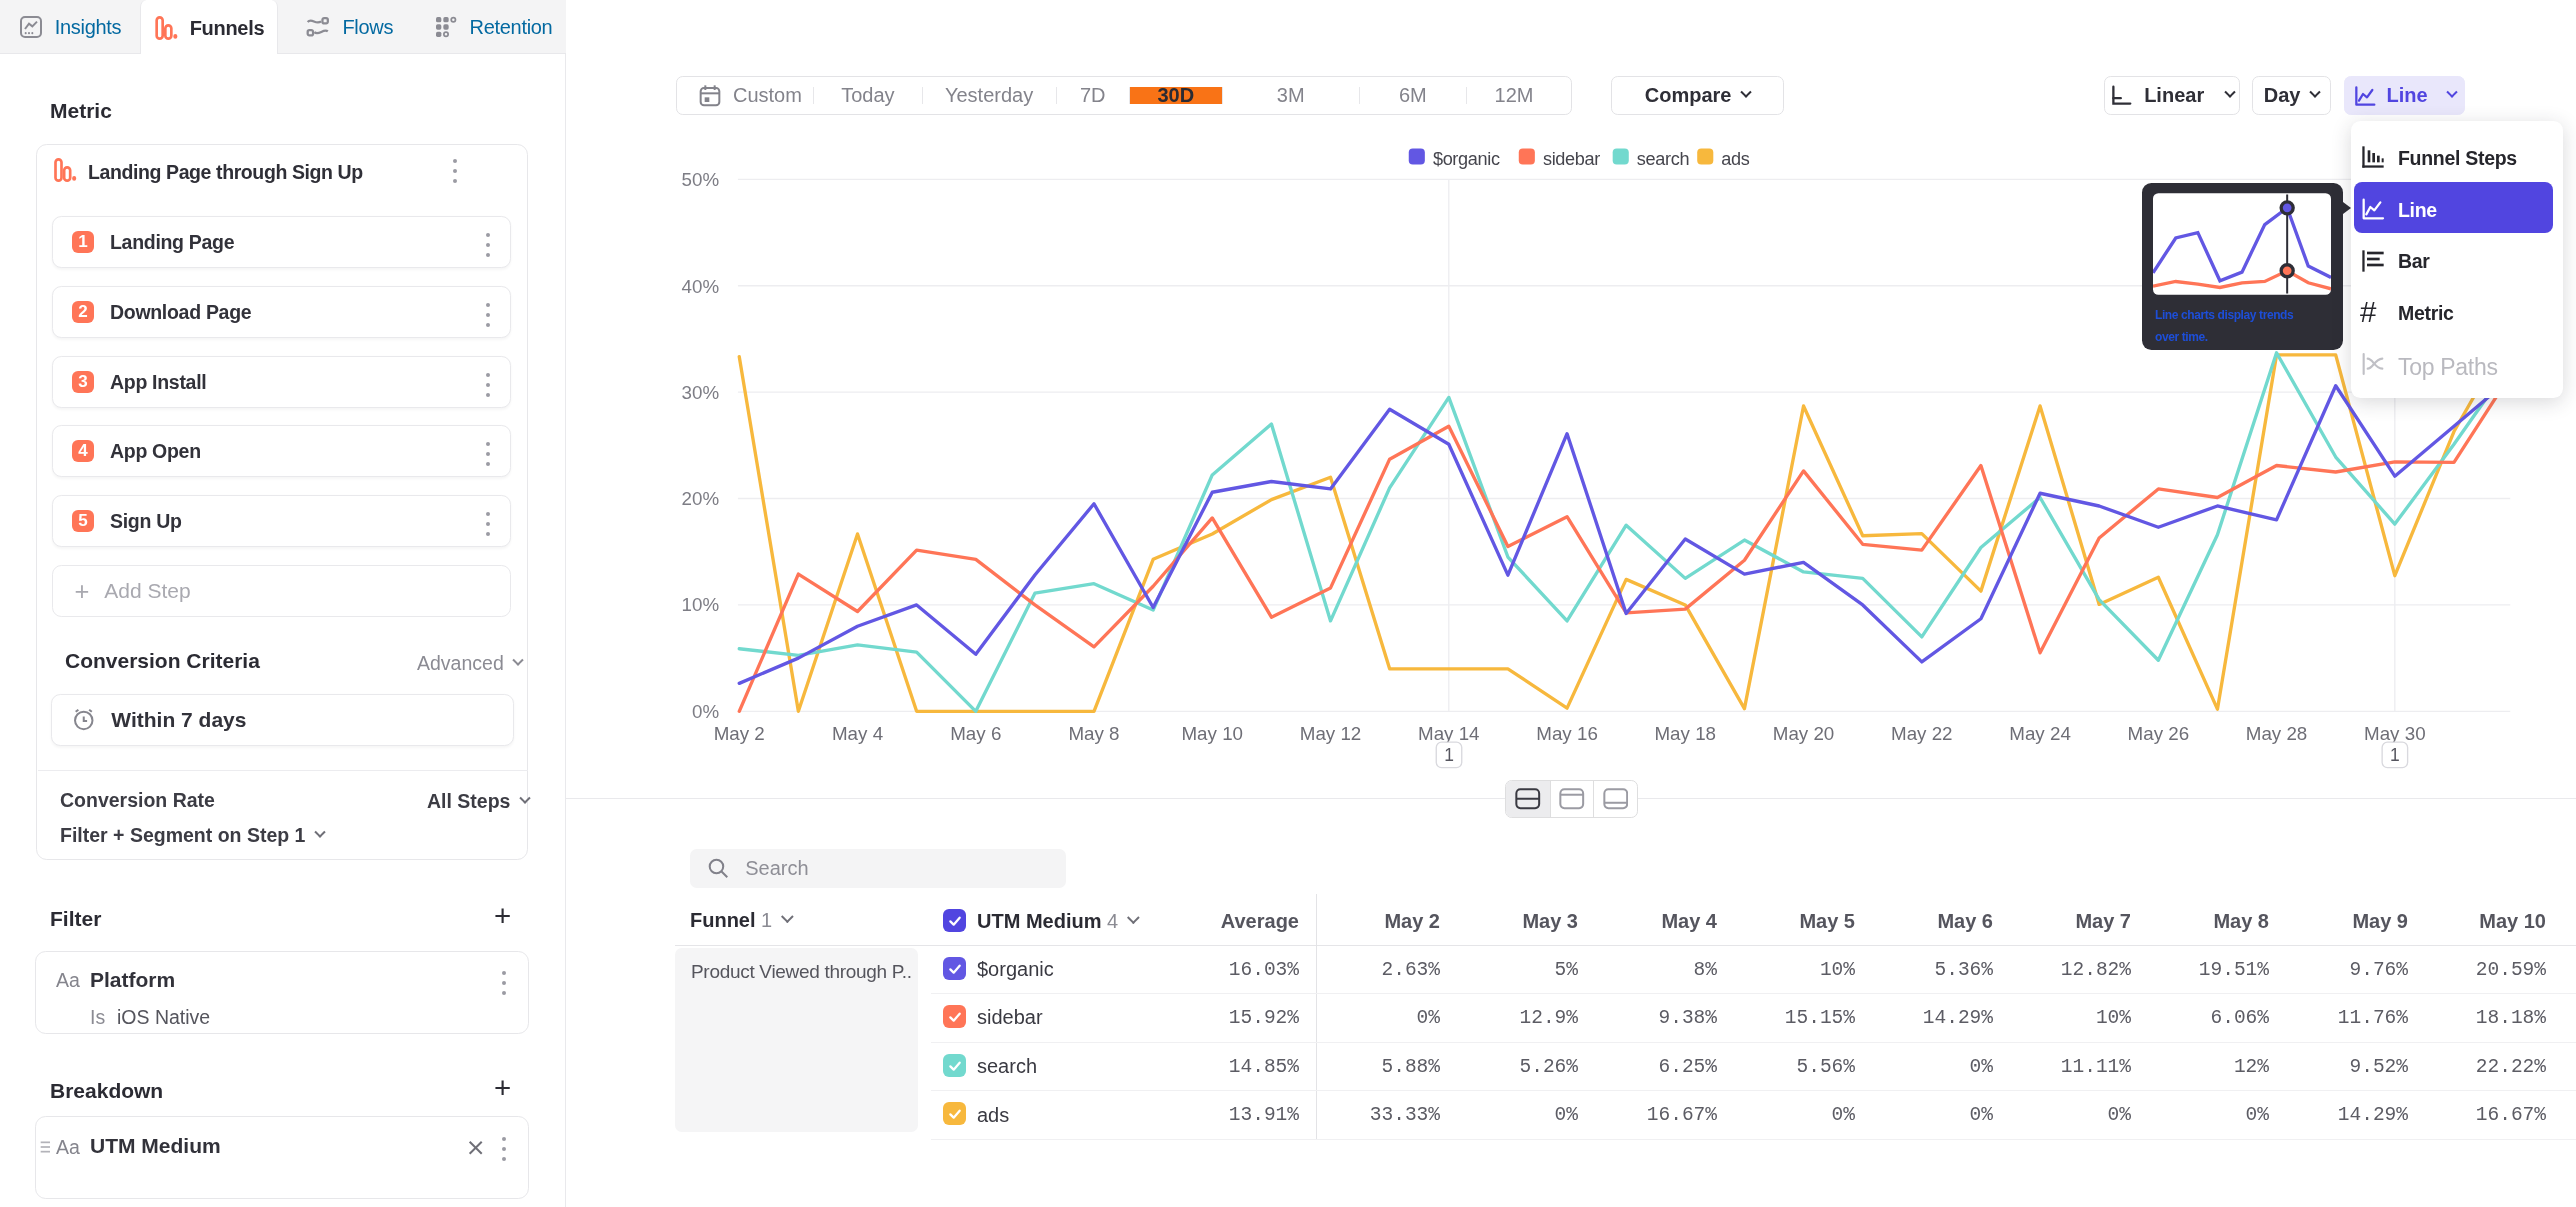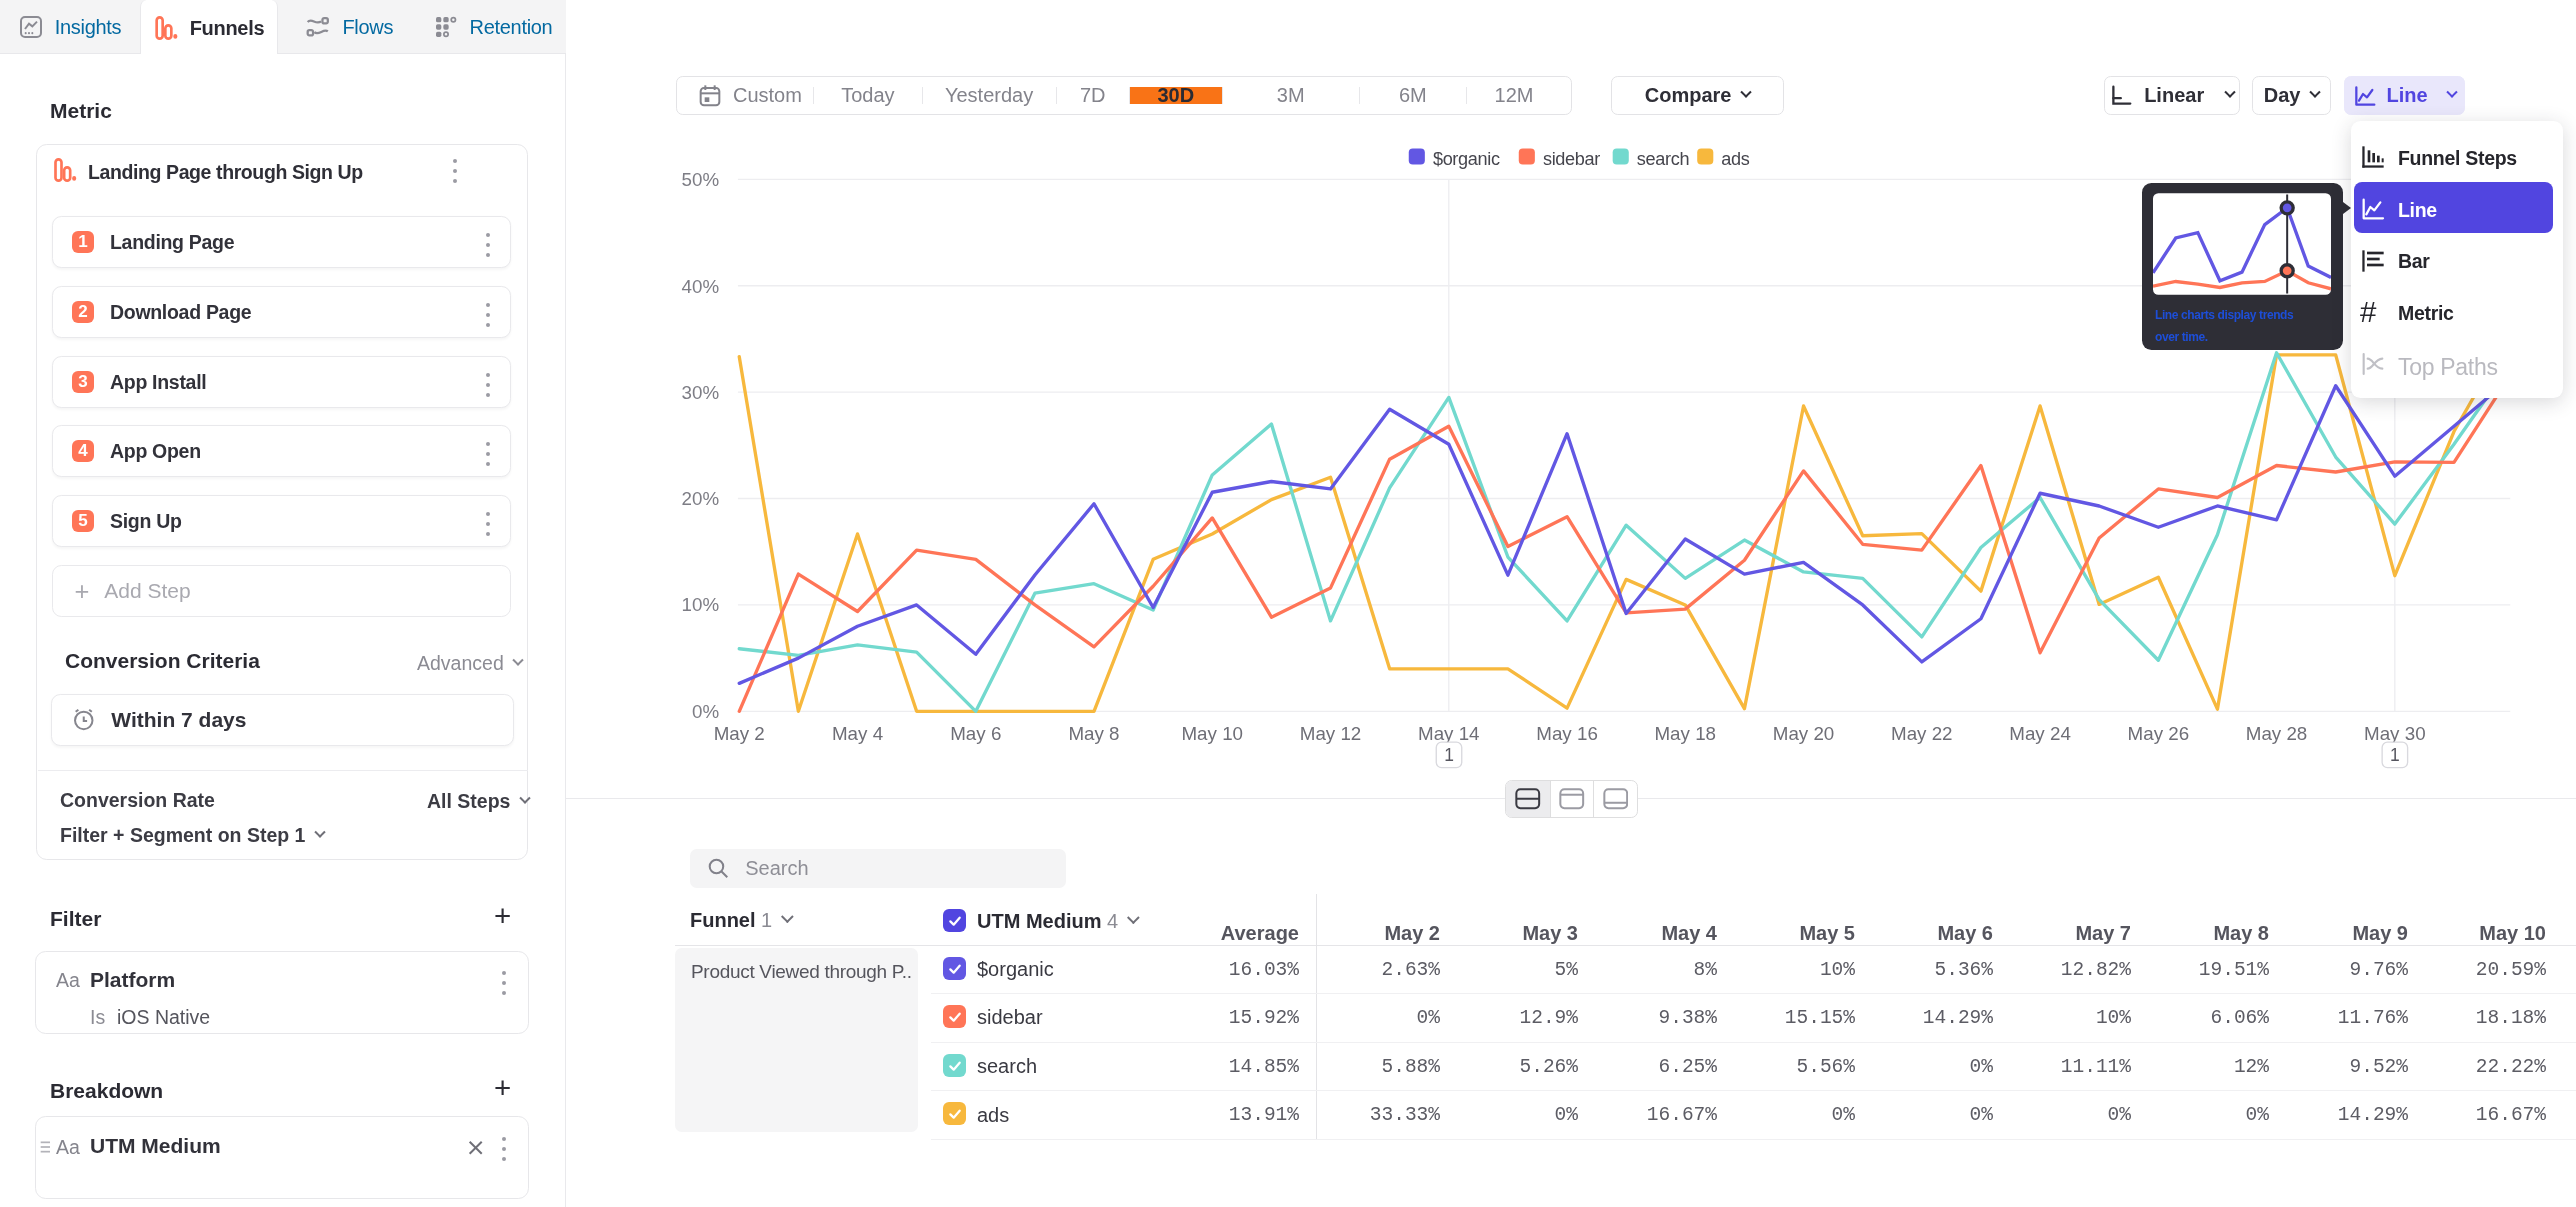--- a/index.html
+++ b/index.html
@@ -19,21 +19,21 @@
 .stepcard { position:absolute; left:52px; width:459px; height:52px; background:#fff; border:1.3px solid #e9e9ec; border-radius:9.4px; box-shadow:0 1.3px 2.7px rgba(0,0,0,0.04); display:flex; align-items:center; }
 .badge { width:22px; height:22px; border-radius:6px; background:#ff7557; color:#fff; font-size:17px; font-weight:700; display:flex; align-items:center; justify-content:center; margin-left:19px; }
 .steplabel { font-size:19.5px; font-weight:700; color:#32323a; margin-left:16px; letter-spacing:-0.3px; }
 
 .btn { position:absolute; top:76px; height:39px; background:#fff; border:1.3px solid #e3e3e6; border-radius:6.7px; display:flex; align-items:center; justify-content:center; font-size:20px; color:#2f2f37; }
 .seg { display:flex; align-items:center; justify-content:center; height:100%; font-size:20px; color:#83838b; border-left:1.3px solid #e7e7ea; }
 .chev { display:inline-block; width:8px; height:8px; border-right:2px solid #6f6f77; border-bottom:2px solid #6f6f77; transform:rotate(45deg) translate(-1.3px,-1.3px); margin-left:10.7px; margin-top:-4px; }
 .cb { position:absolute; width:23px; height:23px; border-radius:6px; display:flex; align-items:center; justify-content:center; }
 .cb svg { width:16px; height:16px; }
 .num { position:absolute; font-family:"Liberation Mono",monospace; font-size:19.5px; color:#5c5c64; transform:translateX(-100%); white-space:nowrap; }
-.dhead { position:absolute; font-size:20px; color:#55555e; font-weight:700; transform:translateX(-100%); white-space:nowrap;margin-top:12px; }
+.dhead { position:absolute; font-size:20px; color:#55555e; font-weight:700; transform:translateX(-100%); white-space:nowrap; }
 </style></head>
 <body>
 
 <svg class="abs" style="left:0;top:0" width="2576" height="1208" viewBox="0 0 3840 1800">
 
   <g stroke="#ededf0" stroke-width="2">
     <line x1="1100" y1="1060" x2="3742" y2="1060"></line>
     <line x1="1100" y1="901.4" x2="3742" y2="901.4"></line>
     <line x1="1100" y1="742.8" x2="3742" y2="742.8"></line>
     <line x1="1100" y1="584.2" x2="3742" y2="584.2"></line>

